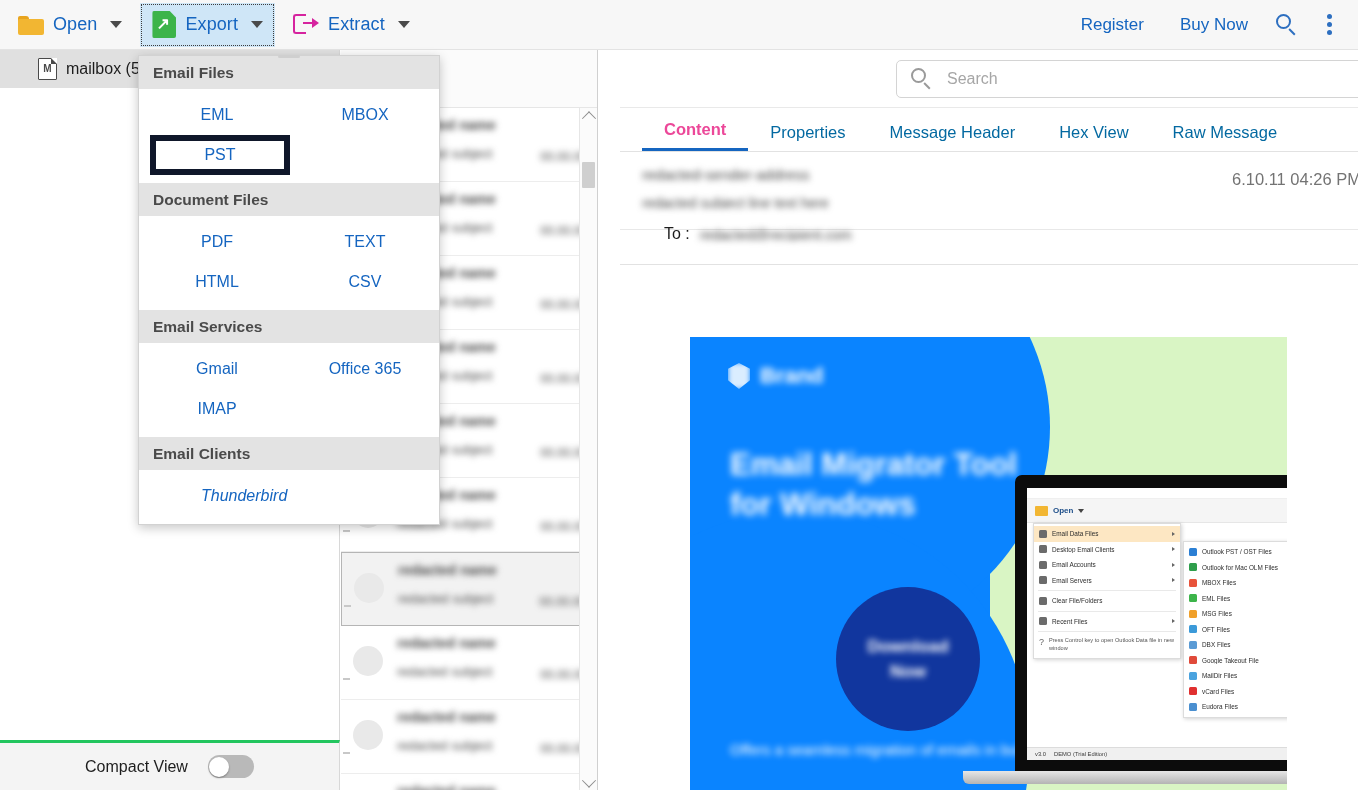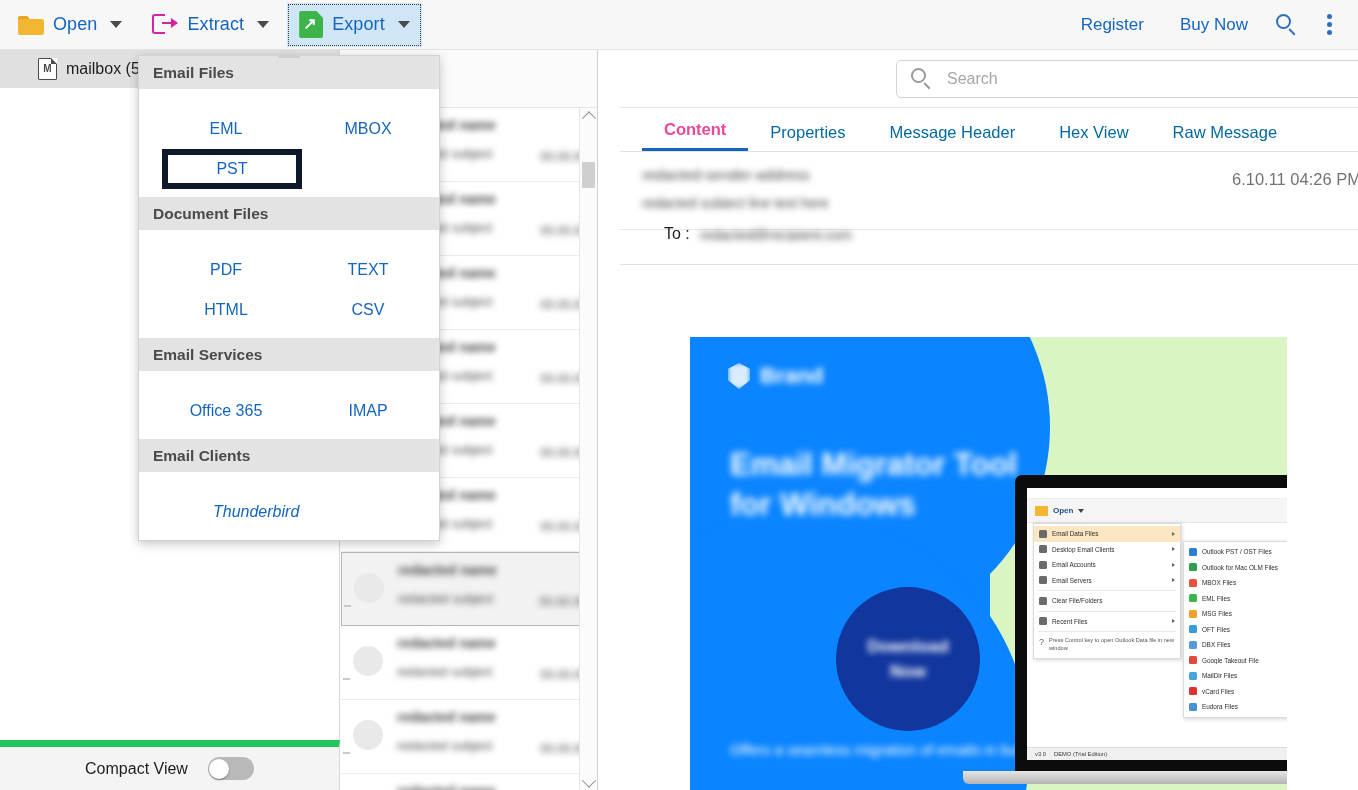--- a/index.html
+++ b/index.html
@@ -159,21 +159,21 @@
     border-top: 6px solid #ffffff;
     border-left: 6px solid #4a4a4a;
   }
 
   
   .compact-bar {
     position: absolute;
     left: 0; top: 740px;
     width: 340px; height: 50px;
     background: #f4f4f4;
-    border-top: 7px solid #22c55e;
+    border-top: 3px solid #22c55e;
     border-right: 1px solid #d8d8d8;
     display: flex; align-items: center; justify-content: center;
     gap: 20px;
     box-sizing: border-box;
   }
   .compact-label { font-size: 16px; color: #1d1d1d; }
   .toggle {
     width: 46px; height: 23px; border-radius: 12px;
     background: #b9b9b9; position: relative; cursor: pointer;
   }
@@ -520,22 +520,21 @@
   .menu-group {
     height: 33px;
     background: #e3e3e3;
     display: flex; align-items: center;
     padding-left: 14px;
     font-size: 15.5px; font-weight: bold; color: #4a4a4a;
     box-sizing: border-box;
   }
   .menu-grid {
     display: flex; flex-wrap: wrap;
-    padding: 6px 0 8px 16px;
-    margin-top: 14px;
+    padding: 6px 0 8px 4px;
   }
   .menu-item {
     width: 50%;
     height: 40px;
     display: flex; align-items: center; justify-content: center;
     font-size: 16px; color: #1565c0;
     box-sizing: border-box;
     cursor: pointer;
   }
   .menu-item.highlight {
@@ -563,31 +562,31 @@
 <div class="app">
 
   <div class="toolbar">
 
     <div class="tb-btn">
       <span class="ico-folder"></span>
       <span class="tb-label">Open</span>
       <span class="caret"></span>
     </div>
 
+    <div class="tb-btn active">
+      <span class="ico-export"></span>
+      <span class="tb-label">Export</span>
+      <span class="caret"></span>
+    </div>
+
     <div class="tb-btn">
       <span class="ico-extract">
           <i class="arrowhead"></i>
         </span>
       <span class="tb-label">Extract</span>
-      <span class="caret"></span>
-    </div>
-
-    <div class="tb-btn active">
-      <span class="ico-export"></span>
-      <span class="tb-label">Export</span>
       <span class="caret"></span>
     </div>
 
     <div class="spacer"></div>
 
     <div class="tb-link">Register</div>
     <div class="tb-link">Buy Now</div>
 
     <div class="tb-icon-btn">
       <span class="ico-search-glass"></span>
@@ -870,20 +869,21 @@
       </div>
       <div class="menu-group">Document Files</div>
       <div class="menu-grid">
         <div class="menu-item">PDF</div>
         <div class="menu-item">TEXT</div>
         <div class="menu-item">HTML</div>
         <div class="menu-item">CSV</div>
       </div>
       <div class="menu-group">Email Services</div>
       <div class="menu-grid">
+        <div class="menu-item">Gmail</div>
         <div class="menu-item">Office 365</div>
         <div class="menu-item">IMAP</div>
       </div>
       <div class="menu-group">Email Clients</div>
       <div class="menu-grid">
         <div class="menu-item full">Thunderbird</div>
       </div>
     </div>
 
 </div>

